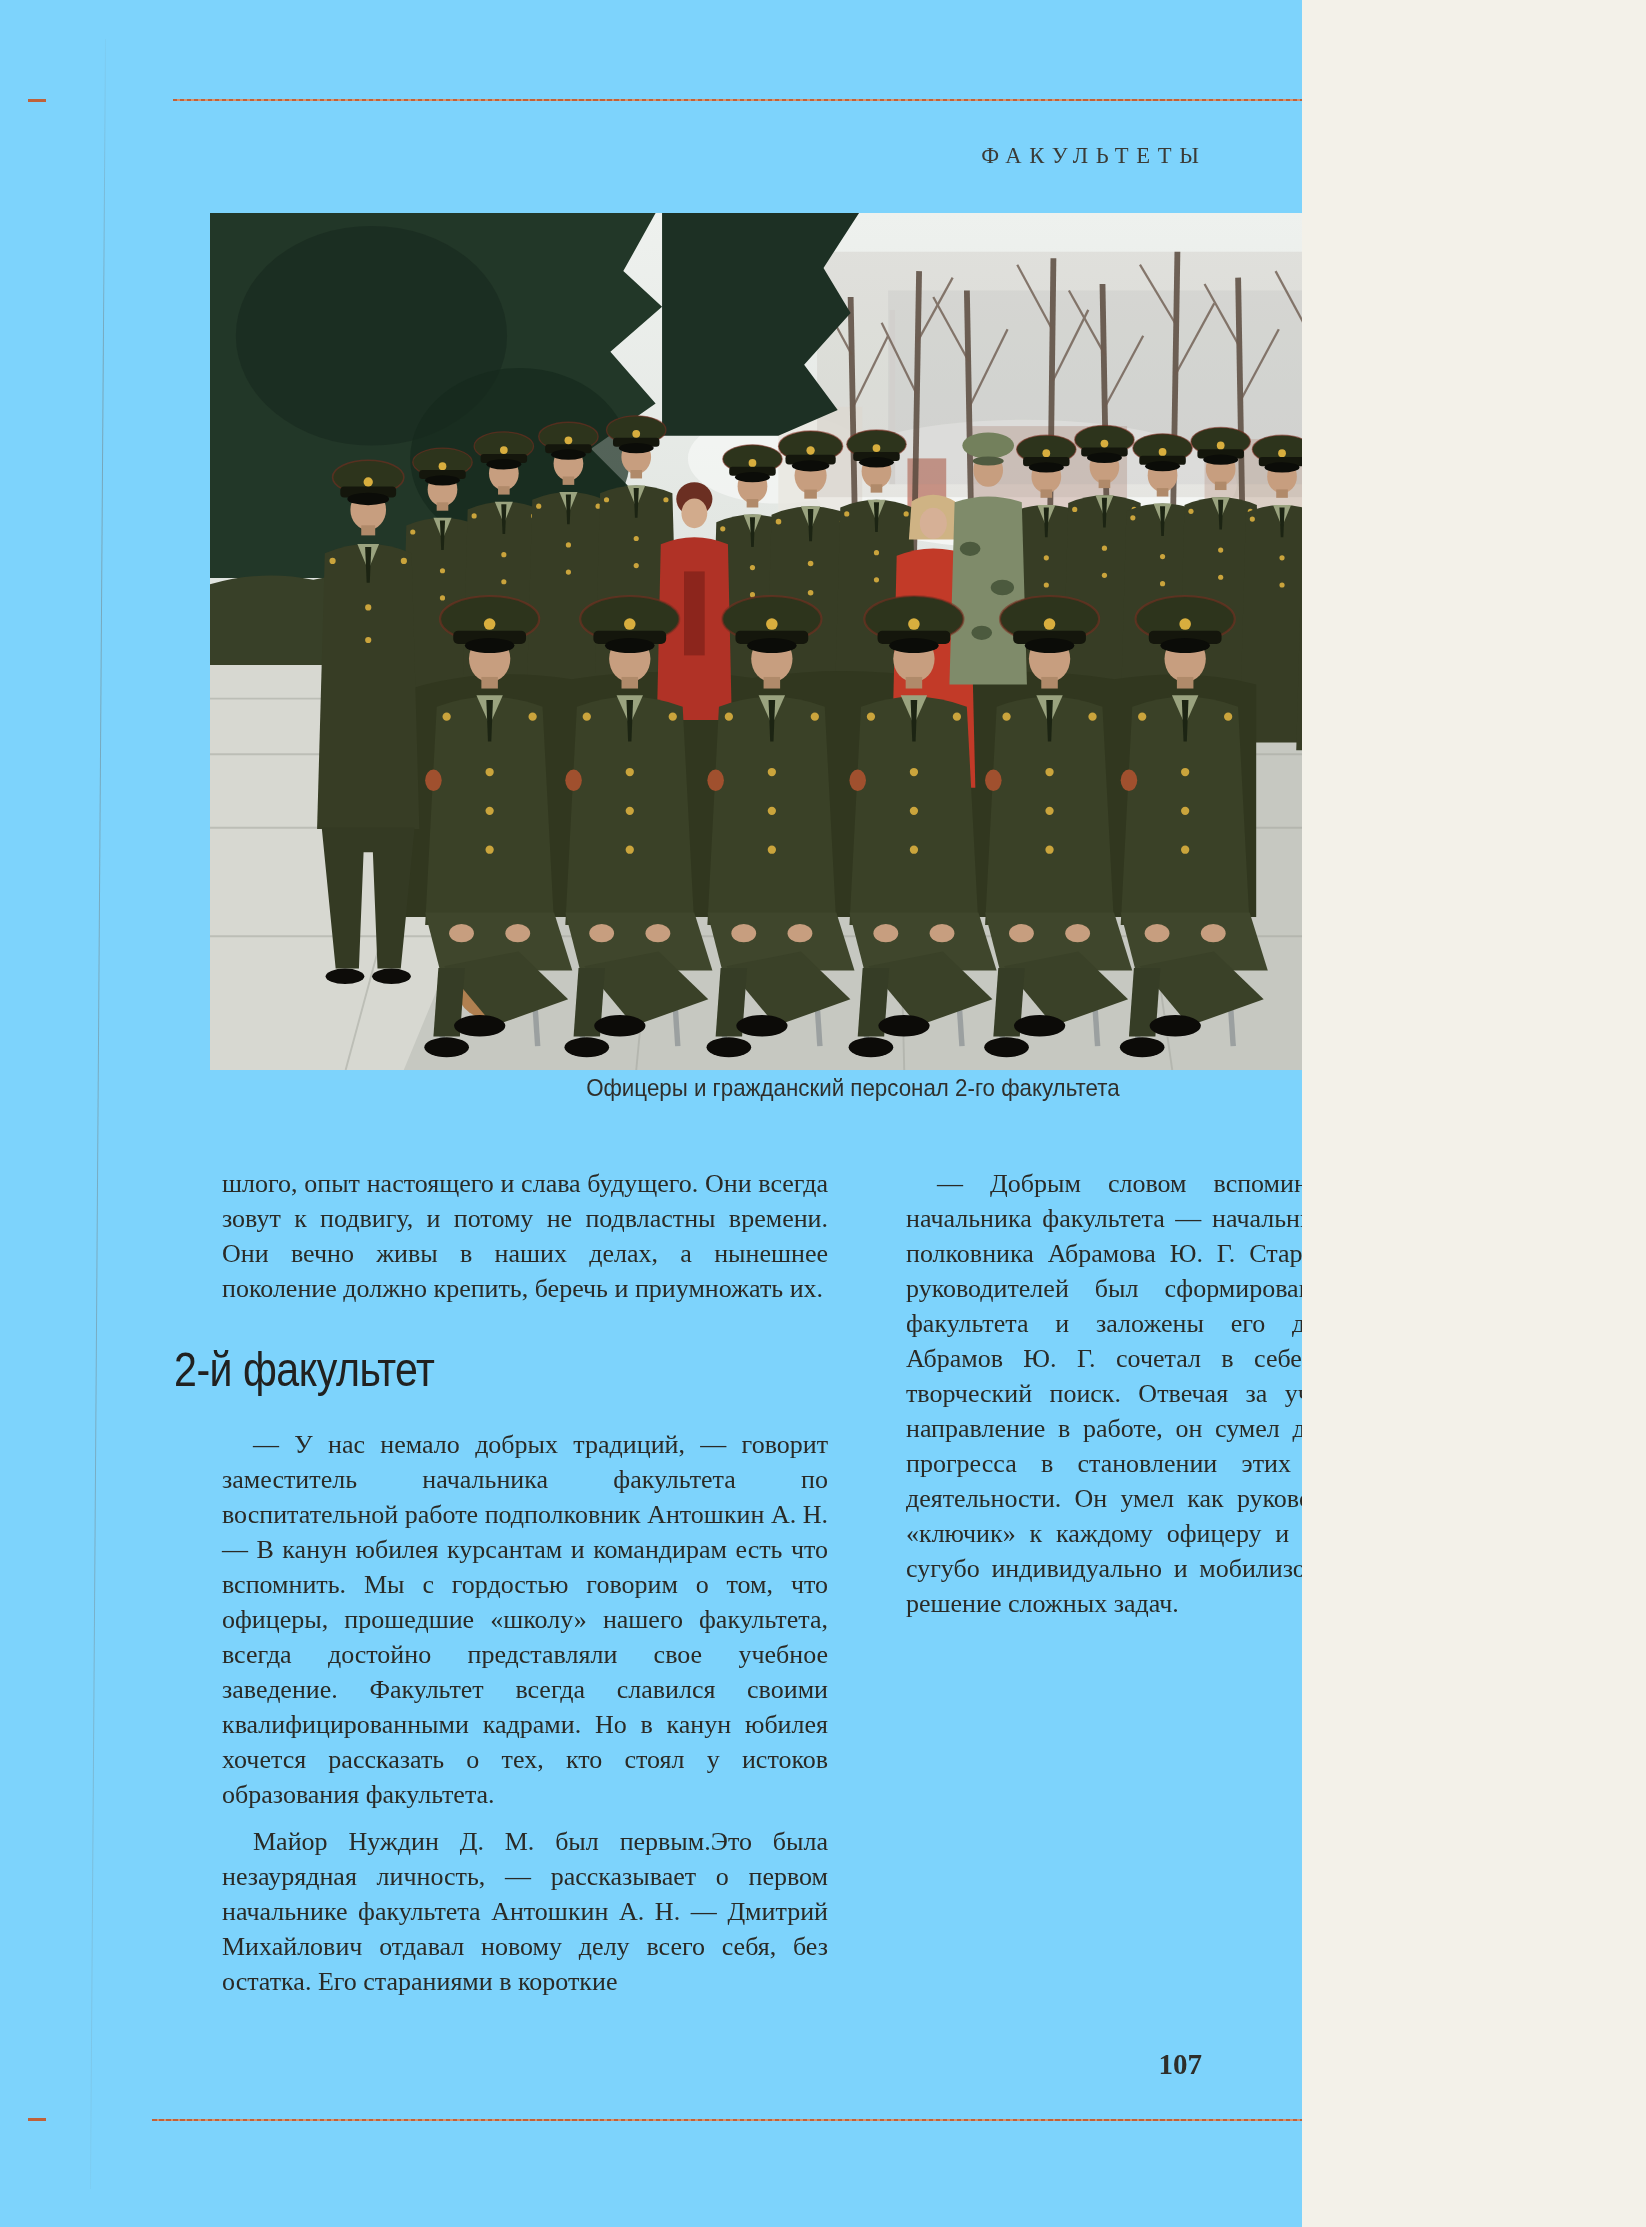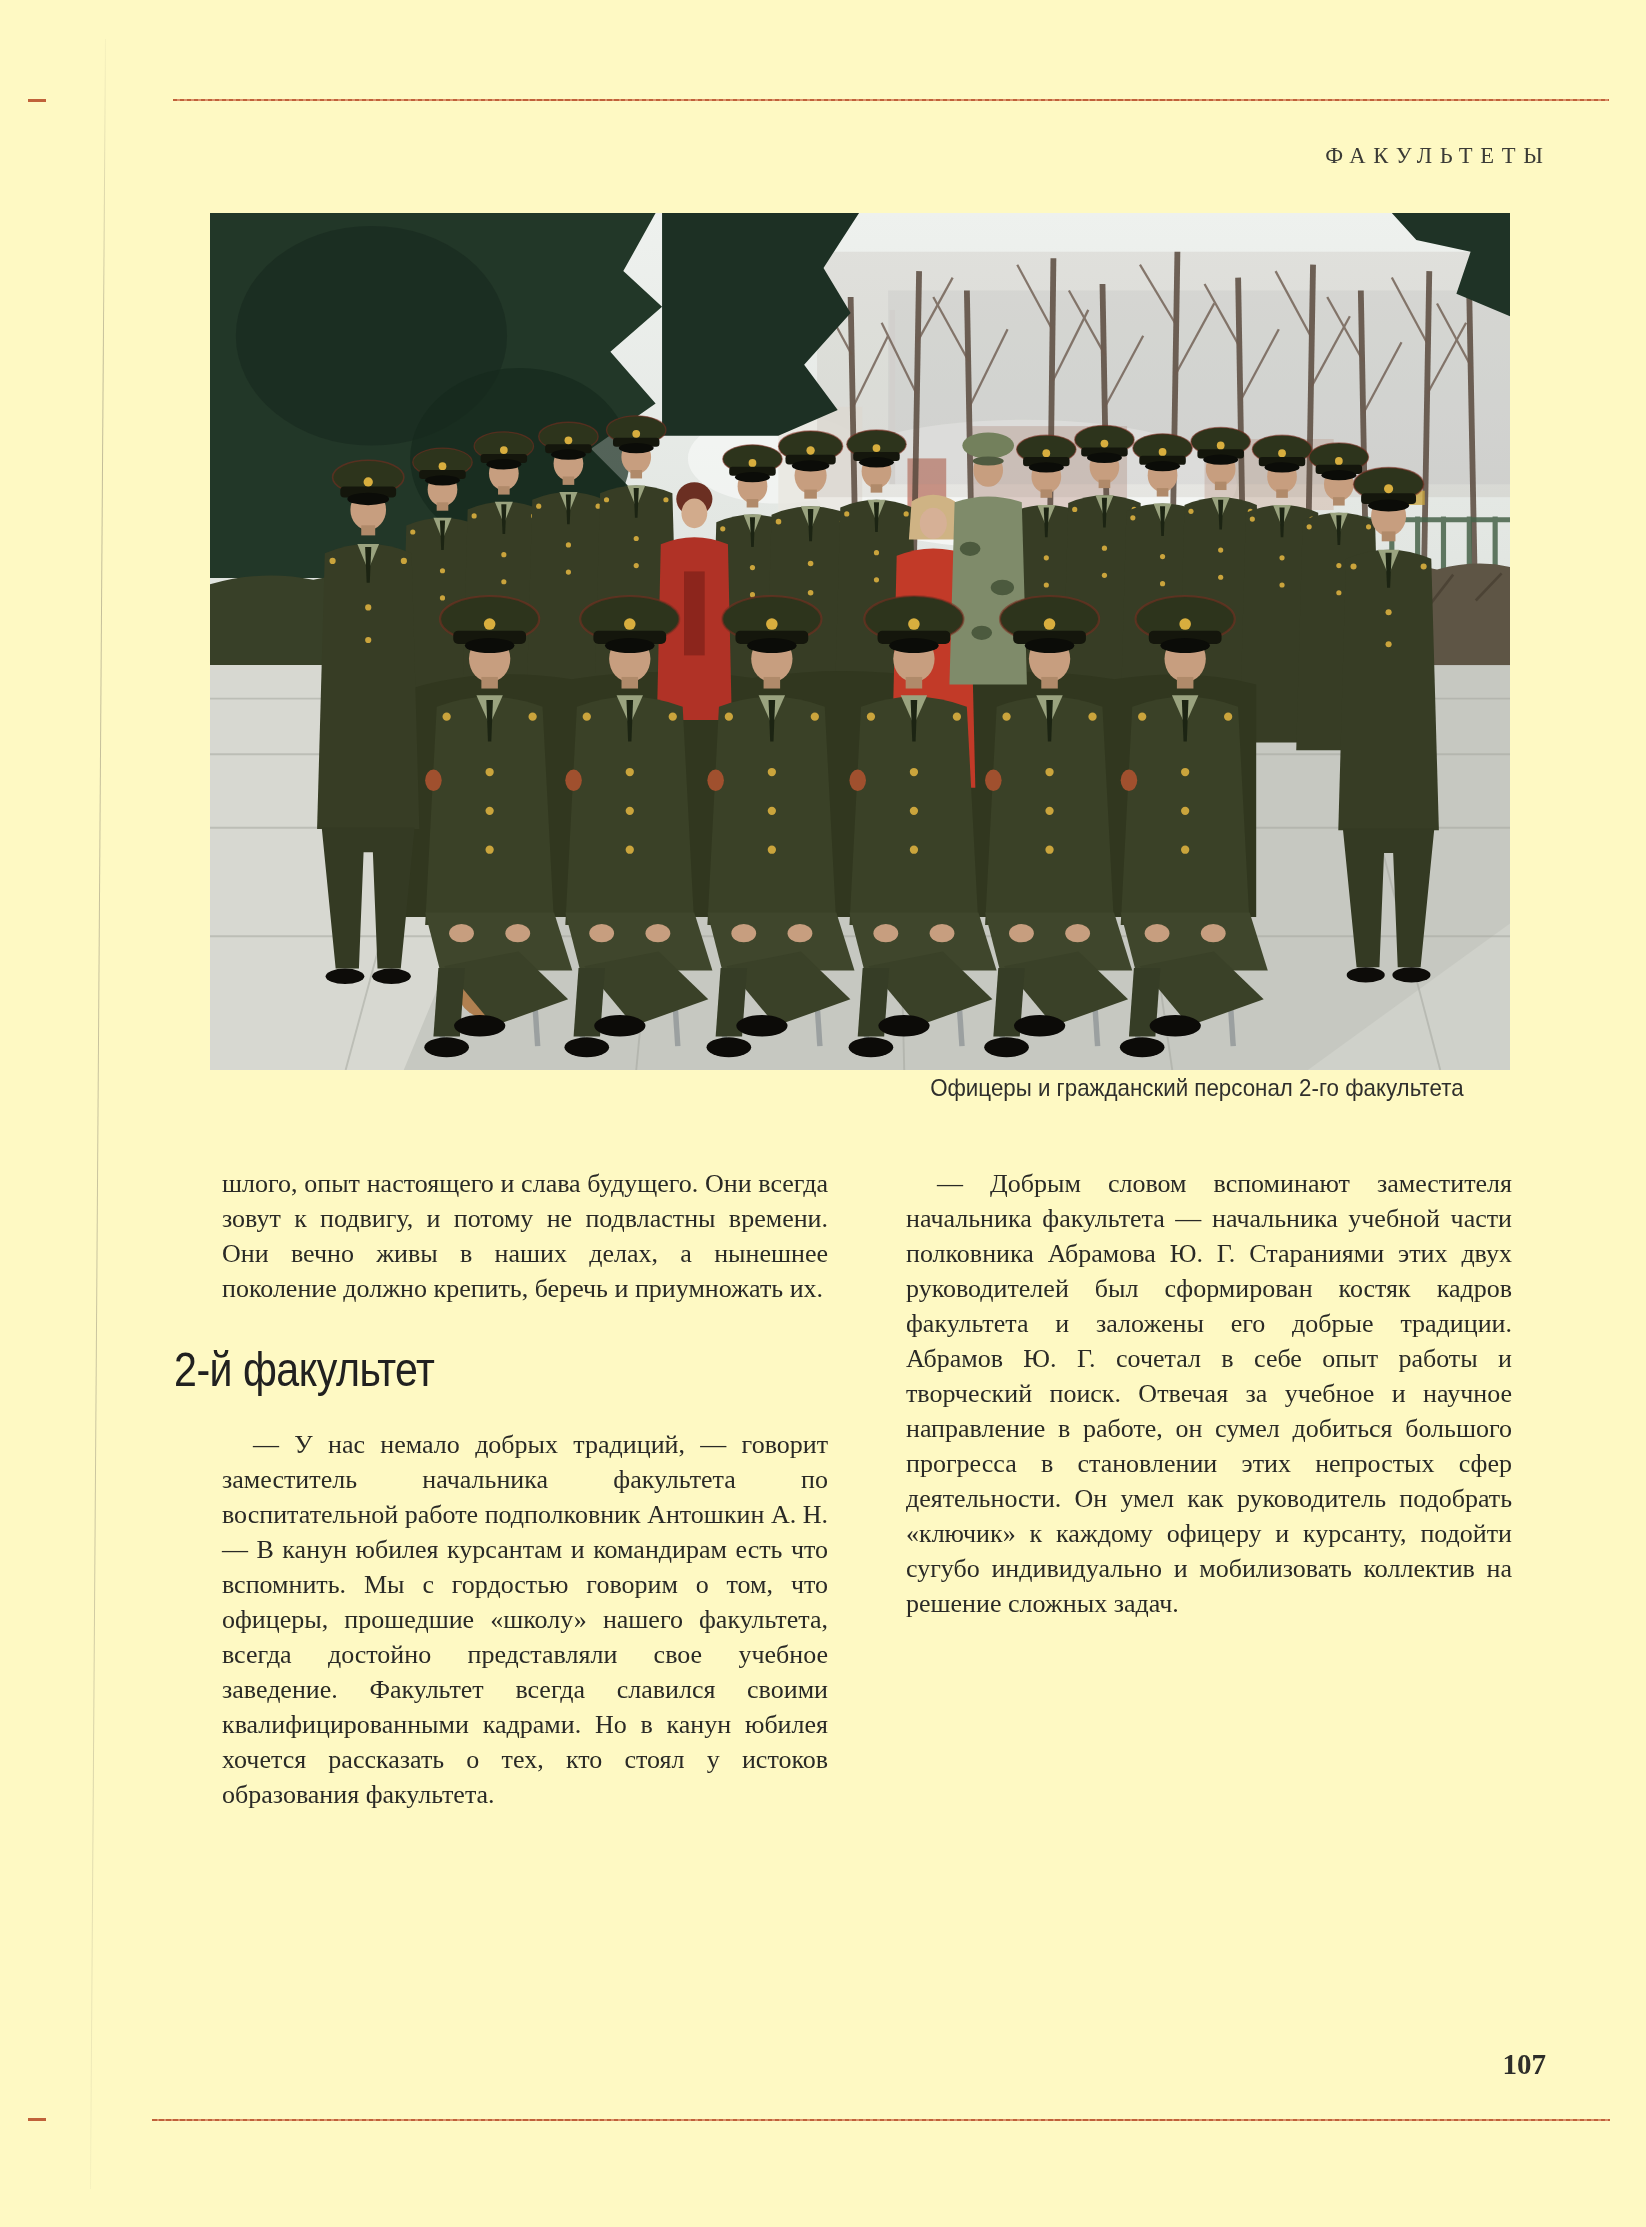--- a/index.html
+++ b/index.html
@@ -1,17 +1,17 @@
 <!DOCTYPE html>
 <html style="font-size:10.3px"><head>
 <meta charset="utf-8">
 <style>
   html,body{margin:0;padding:0;}
   body{width:1646px;height:2227px;background:#f3f1e9;font-family:"Liberation Serif",serif;}
-  .page{position:relative;width:1646px;height:2227px;background:#fef9c3;overflow:hidden;}
+  .page{position:relative;width:1302px;height:2227px;background:#7dd3fc;overflow:hidden;}
 
   
   .edge-line{position:absolute;left:105px;top:39px;width:1.3px;height:2150px;
     background:linear-gradient(to bottom,rgba(110,104,94,.05),rgba(110,104,94,.42) 15%,rgba(110,104,94,.35) 70%,rgba(110,104,94,.05));
     transform:rotate(0.4deg);transform-origin:top left;}
 
   
   .rule{position:absolute;height:1.9px;
     background:repeating-linear-gradient(90deg,#c0623a 0 4.5px,#da916a 4.5px 7px);}
   .rule-top{left:173px;top:99px;width:1436px;}
@@ -280,20 +280,21 @@
       <use href="#p-seat" transform="translate(1510,680) scale(1.28)"></use>
     </svg>
   </figure>
 
   <figcaption class="caption">Офицеры и гражданский персонал 2-го факультета</figcaption>
 
   <div class="col col-left">
     <p>шлого, опыт настоящего и слава будущего. Они всегда зовут к подвигу, и потому не подвластны времени. Они вечно живы в наших делах, а нынешнее поколение должно крепить, беречь и приумножать их.</p>
     <h2 class="section">2-й факультет</h2>
     <p class="indent">— У нас немало добрых традиций, — говорит заместитель начальника факультета по воспитательной работе подполковник Антошкин А. Н. — В канун юбилея курсантам и командирам есть что вспомнить. Мы с гордостью говорим о том, что офицеры, прошедшие «школу» нашего факультета, всегда достойно представляли свое учебное заведение. Факультет всегда славился своими квалифицированными кадрами. Но в канун юбилея хочется рассказать о тех, кто стоял у истоков образования факультета.</p>
+    <p class="indent">Майор Нуждин Д. М. был первым.Это была незаурядная личность, — рассказывает о первом начальнике факультета Антошкин А. Н. — Дмитрий Михайлович отдавал новому делу всего себя, без остатка. Его стараниями в короткие</p>
   </div>
 
   <div class="col col-right">
     <p class="indent">— Добрым словом вспоминают заместителя начальника факультета — начальника учебной части полковника Абрамова Ю. Г. Стараниями этих двух руководителей был сформирован костяк кадров факультета и заложены его добрые традиции. Абрамов Ю. Г. сочетал в себе опыт работы и творческий поиск. Отвечая за учебное и научное направление в работе, он сумел добиться большого прогресса в становлении этих непростых сфер деятельности. Он умел как руководитель подобрать «ключик» к каждому офицеру и курсанту, подойти сугубо индивидуально и мобилизовать коллектив на решение сложных задач.</p>
   </div>
 
   <div class="folio">107</div>
 
   <div class="dash dash-bottom"></div>
   <div class="rule rule-bottom"></div>

